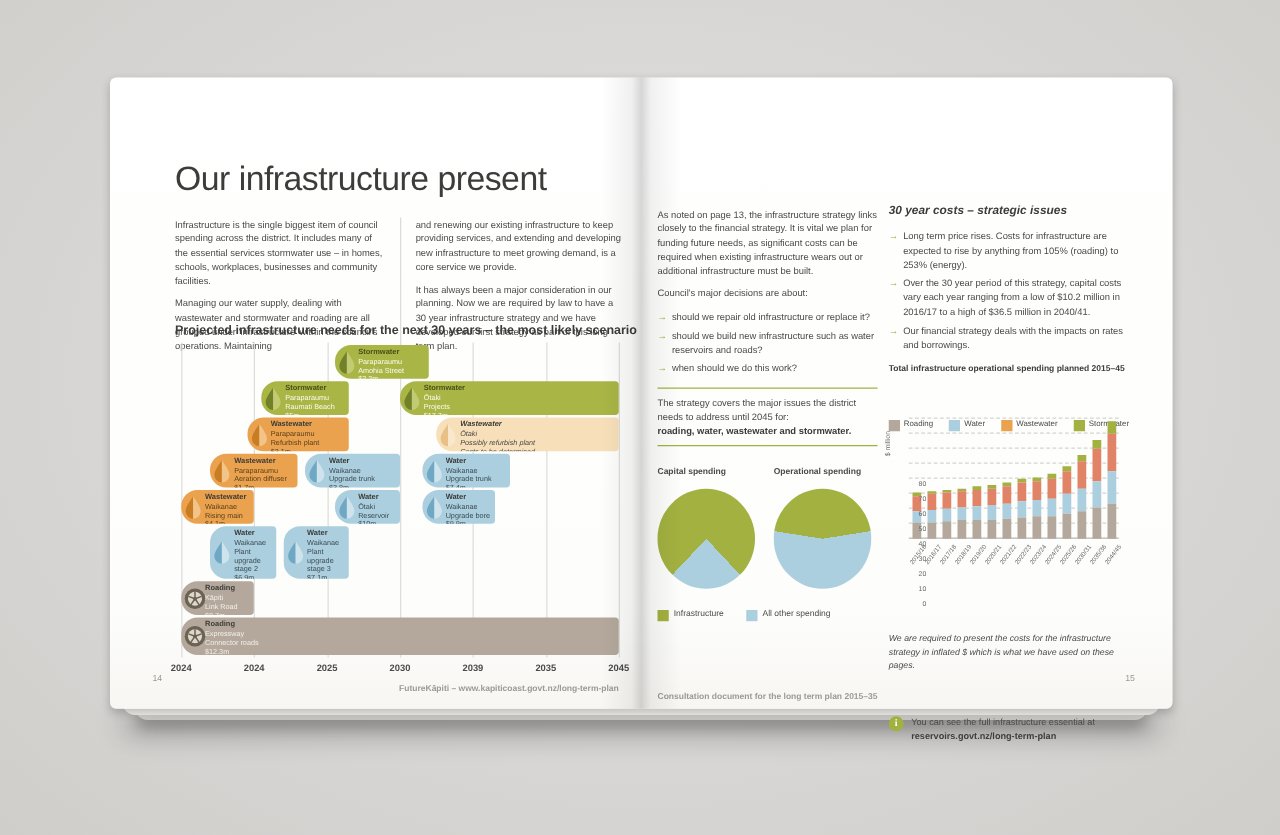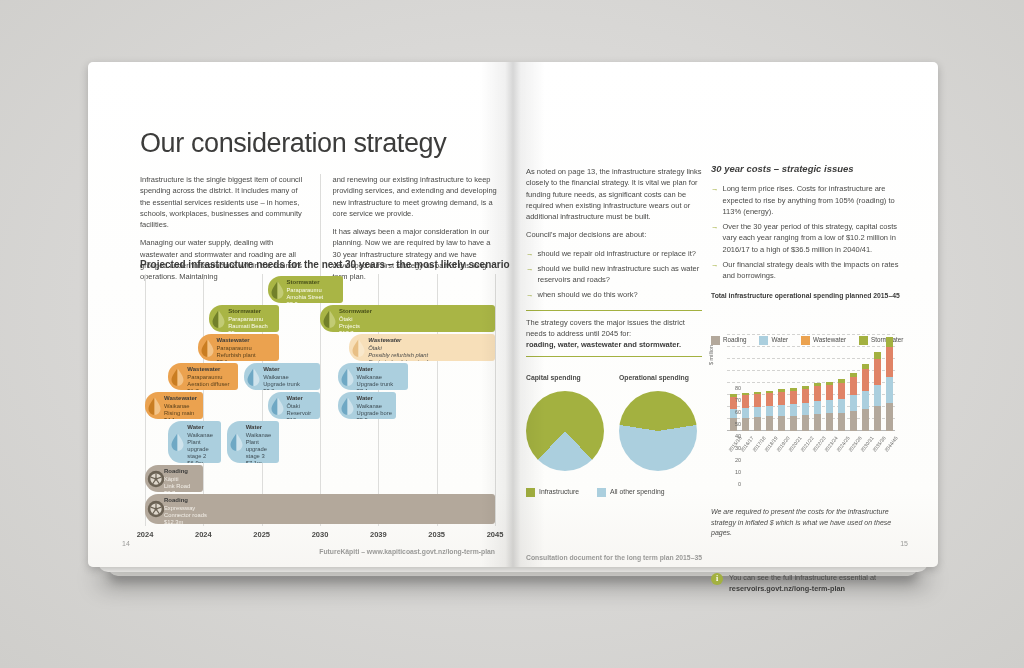--- a/index.html
+++ b/index.html
@@ -92,24 +92,24 @@
 </style>
 </head>
 <body>
 
 <div class="book">
   <div class="stack2"></div>
   <div class="stack1"></div>
   <div class="spread">
 
     <div class="page page-left">
-      <div class="title">Our consideration strategy</div>
+      <div class="title">Our infrastructure present</div>
       <div class="intro">
         <div class="col">
-          <p>Infrastructure is the single biggest item of council spending across the district. It includes many of the essential services residents use – in homes, schools, workplaces, businesses and community facilities.</p>
+          <p>Infrastructure is the single biggest item of council spending across the district. It includes many of the essential services stormwater use – in homes, schools, workplaces, businesses and community facilities.</p>
           <p>Managing our water supply, dealing with wastewater and stormwater and roading are all grouped under 'infrastructure' within the council's operations. Maintaining</p>
         </div>
         <div class="col">
           <p>and renewing our existing infrastructure to keep providing services, and extending and developing new infrastructure to meet growing demand, is a core service we provide.</p>
           <p>It has always been a major consideration in our planning. Now we are required by law to have a 30 year infrastructure strategy and we have developed our first strategy as part of this long term plan.</p>
         </div>
       </div>
       <div class="lchart-title">Projected infrastructure needs for the next 30 years – the most likely scenario</div>
       <div class="tchart" id="tchart">
           <div class="tgrid" style="left: 0%;"></div>
@@ -292,21 +292,21 @@
             <span class="sw" id="sw-other" style="background: rgb(171, 207, 222);"></span>
             <span>All other spending</span>
           </div>
         </div>
       </div>
 
       <div class="colB">
         <h2>30 year costs – strategic issues</h2>
         <div class="bullet">
           <span class="arr">→</span>
-          <span>Long term price rises. Costs for infrastructure are expected to rise by anything from 105% (roading) to 113% (energy).</span>
+          <span>Long term price rises. Costs for infrastructure are expected to rise by anything from 105% (roading) to 253% (energy).</span>
         </div>
         <div class="bullet">
           <span class="arr">→</span>
           <span>Over the 30 year period of this strategy, capital costs vary each year ranging from a low of $10.2 million in 2016/17 to a high of $36.5 million in 2040/41.</span>
         </div>
         <div class="bullet">
           <span class="arr">→</span>
           <span>Our financial strategy deals with the impacts on rates and borrowings.</span>
         </div>
 

